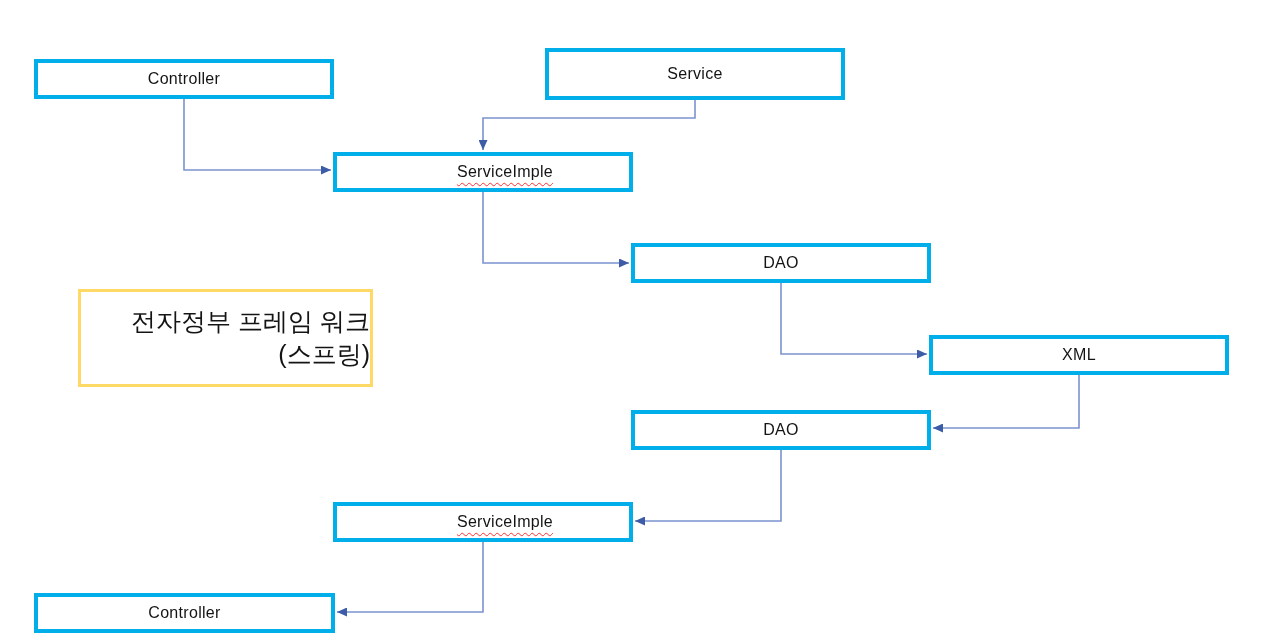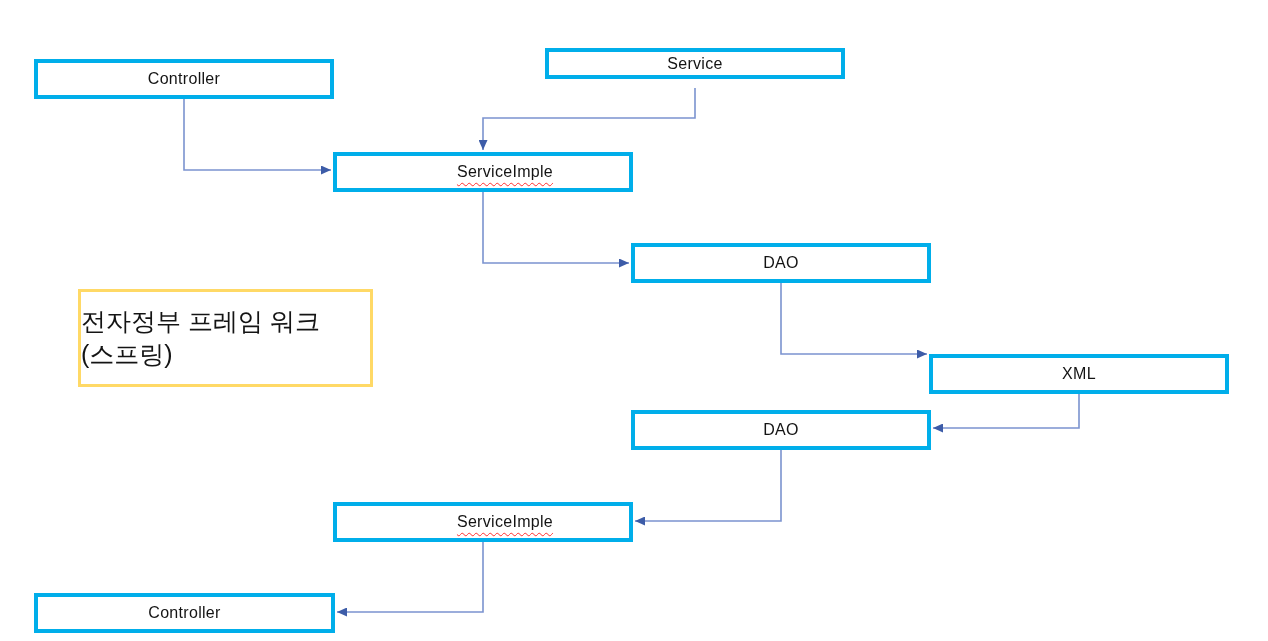--- a/index.html
+++ b/index.html
@@ -29,29 +29,29 @@
     text-decoration-line:underline;
     text-decoration-style:wavy;
     text-decoration-color:#ff2e2e;
     text-decoration-thickness:1px;
     text-underline-offset:5px;
     margin-left:44px;
   }
   .note{
     position:absolute;box-sizing:border-box;
     background:#ffffff;border:3px solid var(--note-border);
-    display:flex;flex-direction:column;align-items:flex-start;justify-content:center;
+    display:flex;flex-direction:column;align-items:flex-end;justify-content:center;
     font-size:25px;line-height:33px;text-align:center;
   }
   
   #n0{left:34px;  top:59px;  width:300px; height:40px;}
-  #n1{left:545px; top:48px;  width:300px; height:31px;}
+  #n1{left:545px; top:48px;  width:300px; height:52px;}
   #n2{left:333px; top:152px; width:300px; height:40px;}
   #n3{left:631px; top:243px; width:300px; height:40px;}
-  #n4{left:929px; top:354px; width:300px; height:40px;}
+  #n4{left:929px; top:335px; width:300px; height:40px;}
   #n5{left:631px; top:410px; width:300px; height:40px;}
   #n6{left:333px; top:502px; width:300px; height:40px;}
   #n7{left:34px;  top:593px; width:301px; height:40px;}
   #note{left:78px; top:289px; width:295px; height:98px;}
 </style>
 </head>
 <body>
 
 <div class="canvas">
 

